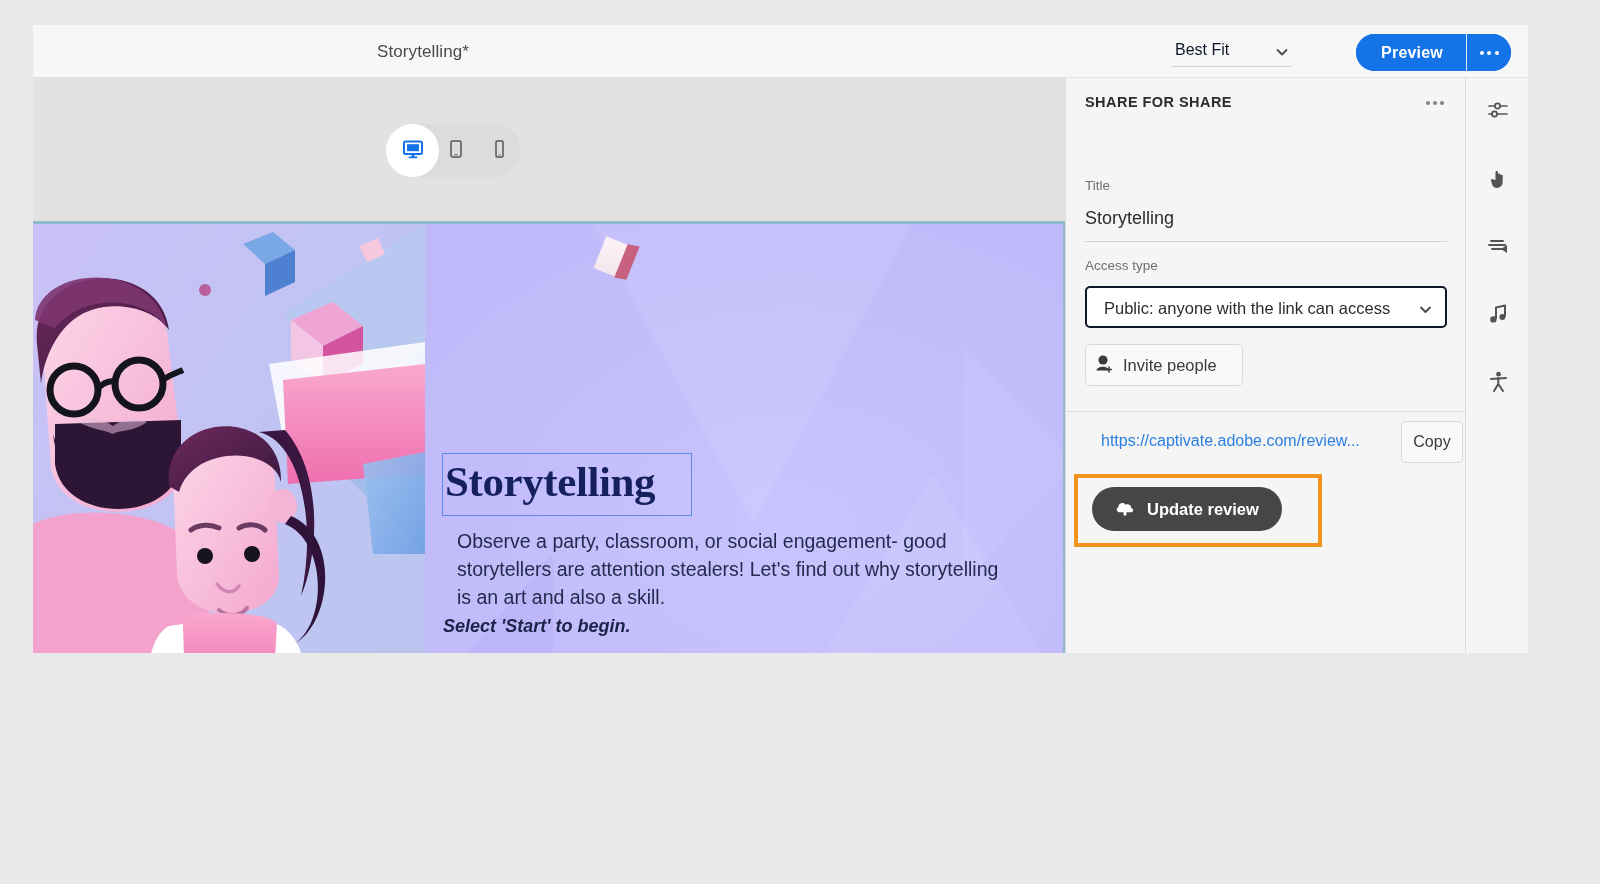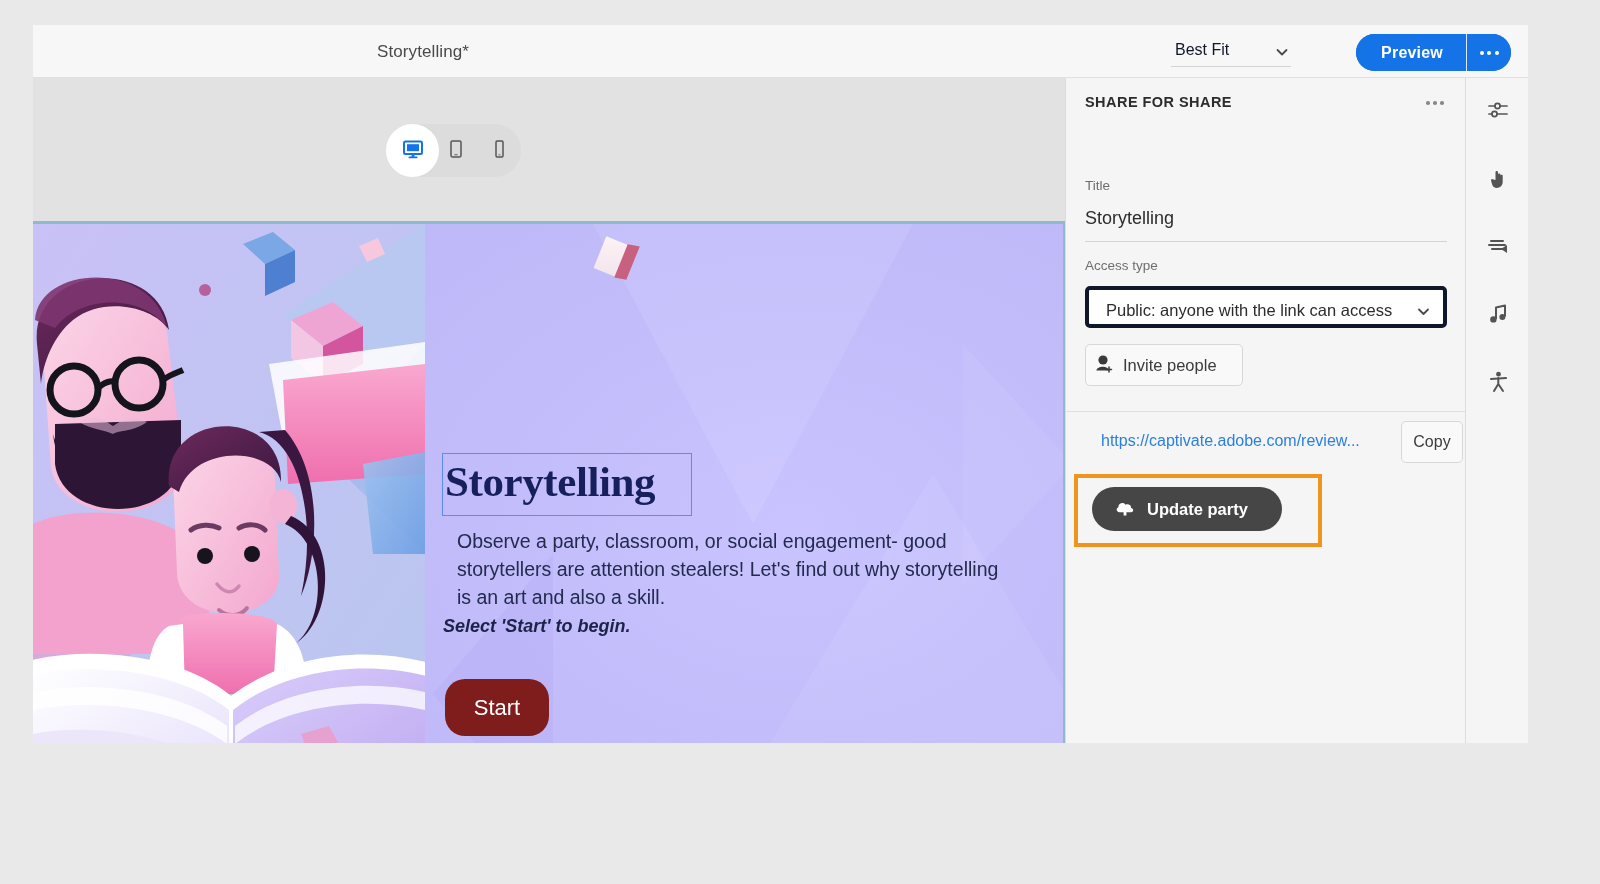--- a/index.html
+++ b/index.html
@@ -20,21 +20,21 @@
     height: 884px;
     background: #e9e9e9;
   }
 
   
   #app {
     position: absolute;
     left: 33px;
     top: 25px;
     width: 1495px;
-    height: 718px;
+    height: 628px;
     background: #f5f5f5;
     overflow: hidden;
   }
 
   
   #topbar {
     position: absolute;
     left: 0; top: 0;
     width: 1495px; height: 53px;
     background: #f7f7f7;
@@ -269,21 +269,21 @@
     position: absolute;
     left: 19px; top: 163px;
     width: 362px; height: 1px;
     background: #d4d4d4;
   }
 
   #access-select {
     position: absolute;
     left: 19px; top: 208px;
     width: 362px; height: 42px;
-    border: 4px solid #0f172a;
+    border: 2px solid #0f172a;
     border-radius: 5px;
     background: #ffffff;
     cursor: pointer;
   }
   #access-value {
     position: absolute;
     left: 17px; top: 11px;
     font-size: 16.5px;
     color: #2c2c2c;
   }
@@ -625,21 +625,21 @@
       </div>
 
       <div id="highlight"></div>
       <button id="update-btn">
         <span>
           <svg width="22" height="20" viewBox="0 0 22 20">
             <path d="M5.4 14.2 C 2.4 14.2, 1.6 10.2, 4.4 9.2 C 4.2 5.2, 9.6 3.6, 11.6 6.8 C 14.6 5.4, 17.6 7.6, 17 10 C 19.8 10.2, 20 14.2, 17 14.2 Z" fill="#ffffff"></path>
             <path d="M11 7.6 L14.4 11.6 L12.4 11.6 L12.4 17.6 L9.6 17.6 L9.6 11.6 L7.6 11.6 Z" fill="#ffffff"></path>
           </svg>
         </span>
-        <span id="update-label">Update party</span>
+        <span id="update-label">Update review</span>
       </button>
     </div>
 
     <div id="rail">
       <div class="rail-btn" style="top:15px;">
         <span>
           <svg width="24" height="24" viewBox="0 0 24 24">
             <path d="M3 8 H9 M14 8 H21 M3 16 H6 M11 16 H21" stroke="#545454" stroke-width="1.7" stroke-linecap="round"></path>
             <circle cx="11.5" cy="8" r="2.6" fill="none" stroke="#545454" stroke-width="1.7"></circle>
             <circle cx="8.5" cy="16" r="2.6" fill="none" stroke="#545454" stroke-width="1.7"></circle>

